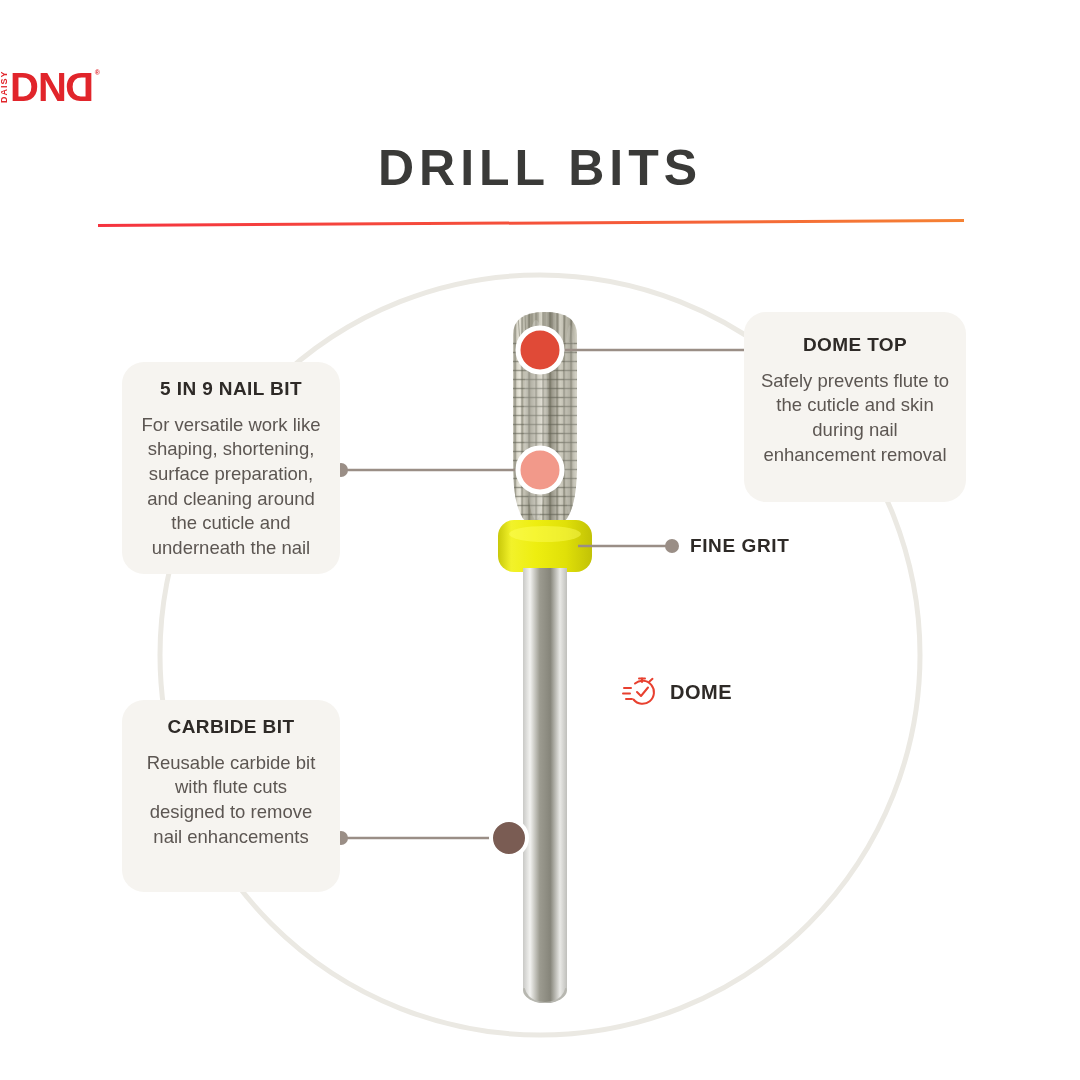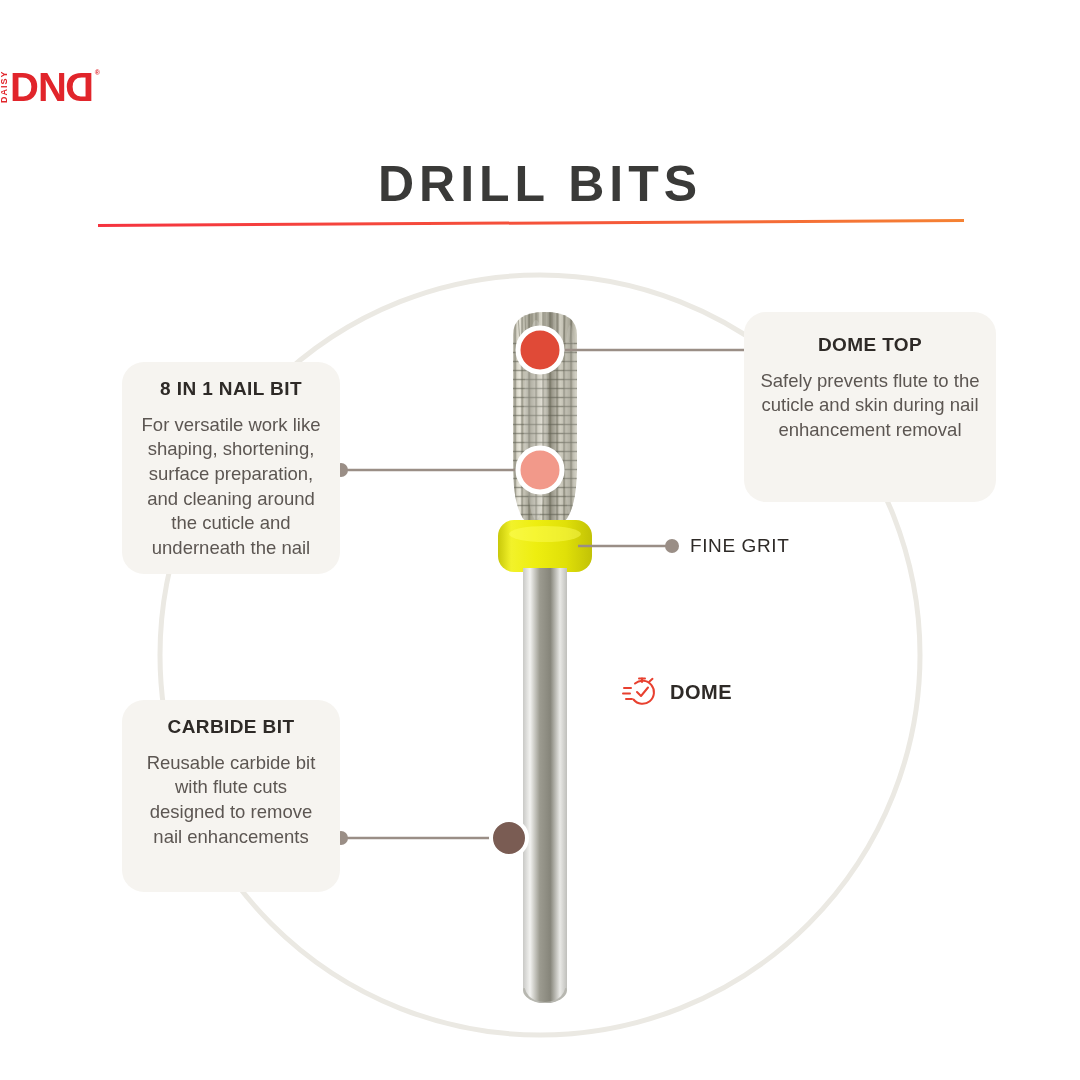--- a/index.html
+++ b/index.html
@@ -29,21 +29,20 @@
   }
   .logo-dnd .mirror{display:inline-block;transform:scaleX(-1);}
   .logo-tm{font-size:7px;color:#E1252B;vertical-align:super;margin-left:1px;
     align-self:flex-start;margin-top:2px;}
 
   
   .title{
     position:absolute;left:0;top:143px;width:1080px;text-align:center;
     font-size:50px;font-weight:800;color:#3A3A38;letter-spacing:5px;
     line-height:1;
-    margin-top:16px;
   }
   .rule{
     position:absolute;left:98px;top:219px;width:866px;height:8px;
   }
 
   
   .bg-circle{position:absolute;left:0;top:0;width:1080px;height:1080px;}
 
   
   .bit{position:absolute;left:470px;top:300px;width:150px;height:720px;}
@@ -55,25 +54,25 @@
   }
   .box h3{
     margin:0 0 12px 0;font-size:19px;font-weight:800;color:#2E2A27;
     letter-spacing:0.4px;line-height:1.2;
   }
   .box p{
     margin:0;font-size:18.5px;color:#5C5652;line-height:1.33;font-weight:400;
   }
   #box-5in1{left:122px;top:362px;width:218px;height:212px;}
   #box-carbide{left:122px;top:700px;width:218px;height:192px;}
-  #box-dome{left:744px;top:312px;width:252px;height:190px;padding-top:22px;}
+  #box-dome{left:744px;top:312px;width:222px;height:190px;padding-top:22px;}
 
   
   .plain-label{
-    position:absolute;font-size:19px;font-weight:400;color:#2E2A27;
+    position:absolute;font-size:19px;font-weight:700;color:#2E2A27;
     letter-spacing:0.6px;white-space:nowrap;
   }
   #label-fine-grit{left:690px;top:535px;}
 
   
   .connectors{position:absolute;left:0;top:0;width:1080px;height:1080px;}
 
   
   .features{position:absolute;left:618px;top:666px;width:320px;}
   .feature{display:flex;align-items:center;height:52px;margin-bottom:0px;}
@@ -202,21 +201,21 @@
 
     <line x1="346" y1="838" x2="500" y2="838" stroke="#9A8E86" stroke-width="2.6"></line>
     <circle cx="341" cy="838" r="7" fill="#9A8E86"></circle>
 
     <circle cx="540" cy="350" r="22" fill="#E04A37" stroke="#FFFFFF" stroke-width="5"></circle>
     <circle cx="540" cy="470" r="22" fill="#F2998A" stroke="#FFFFFF" stroke-width="5"></circle>
     <circle cx="509" cy="838" r="18" fill="#7A5C53" stroke="#FFFFFF" stroke-width="4"></circle>
   </svg>
 
   <div class="box" id="box-5in1">
-    <h3>8 IN 1 NAIL BIT</h3>
+    <h3>5 IN 9 NAIL BIT</h3>
     <p>For versatile work like shaping, shortening, surface preparation, and cleaning around the cuticle and underneath the nail</p>
   </div>
 
   <div class="box" id="box-carbide">
     <h3>CARBIDE BIT</h3>
     <p>Reusable carbide bit with flute cuts designed to remove nail enhancements</p>
   </div>
 
   <div class="box" id="box-dome">
     <h3>DOME TOP</h3>

